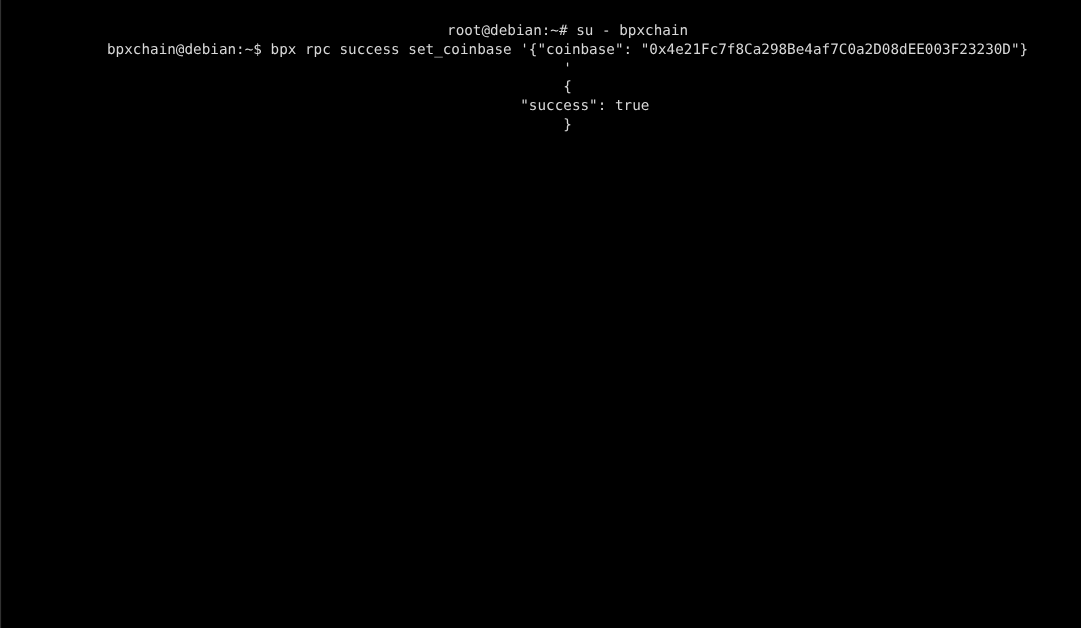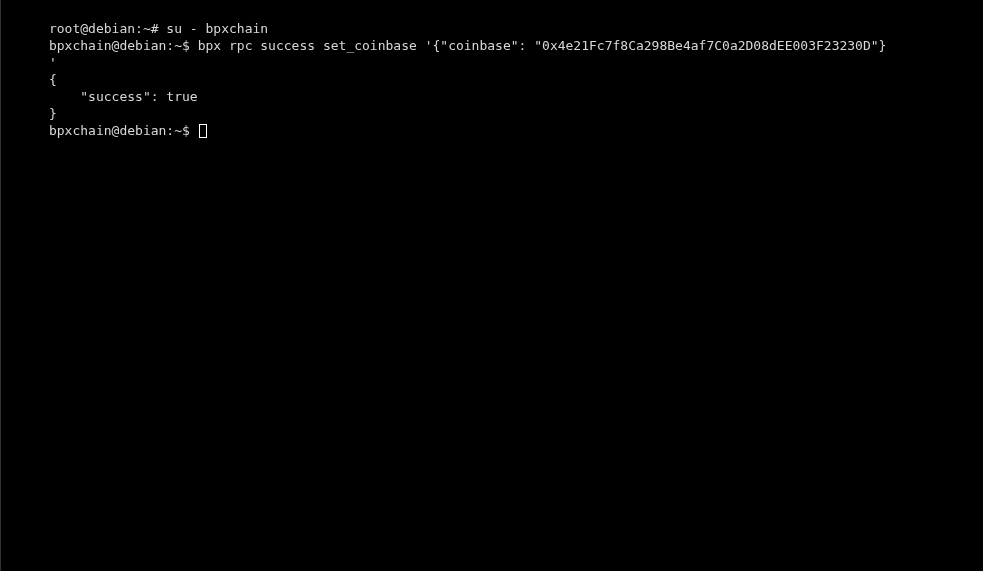--- a/index.html
+++ b/index.html
@@ -28,20 +28,21 @@
     height: 571px;
     background: #5a5a5a;
     opacity: 0.55;
   }
   .screen {
     position: absolute;
     left: 2px;
     top: 3px;
     right: 0;
     bottom: 0;
+    text-align: center;
   }
   .line {
     height: 17px;
     white-space: pre;
     color: #d8d8d8;
     display: block;
   }
   .line-inner {
     display: inline;
     white-space: pre;
@@ -83,18 +84,15 @@
     </div>
 
     <div class="line">
       <span class="line-inner">    "success": true</span>
     </div>
 
     <div class="line">
       <span class="line-inner">}</span>
     </div>
 
-    <div class="line">
-      <span class="line-inner">bpxchain@debian:~$ </span><span class="cursor"></span>
-    </div>
 
   </div>
 </div>
 
 </body></html>

